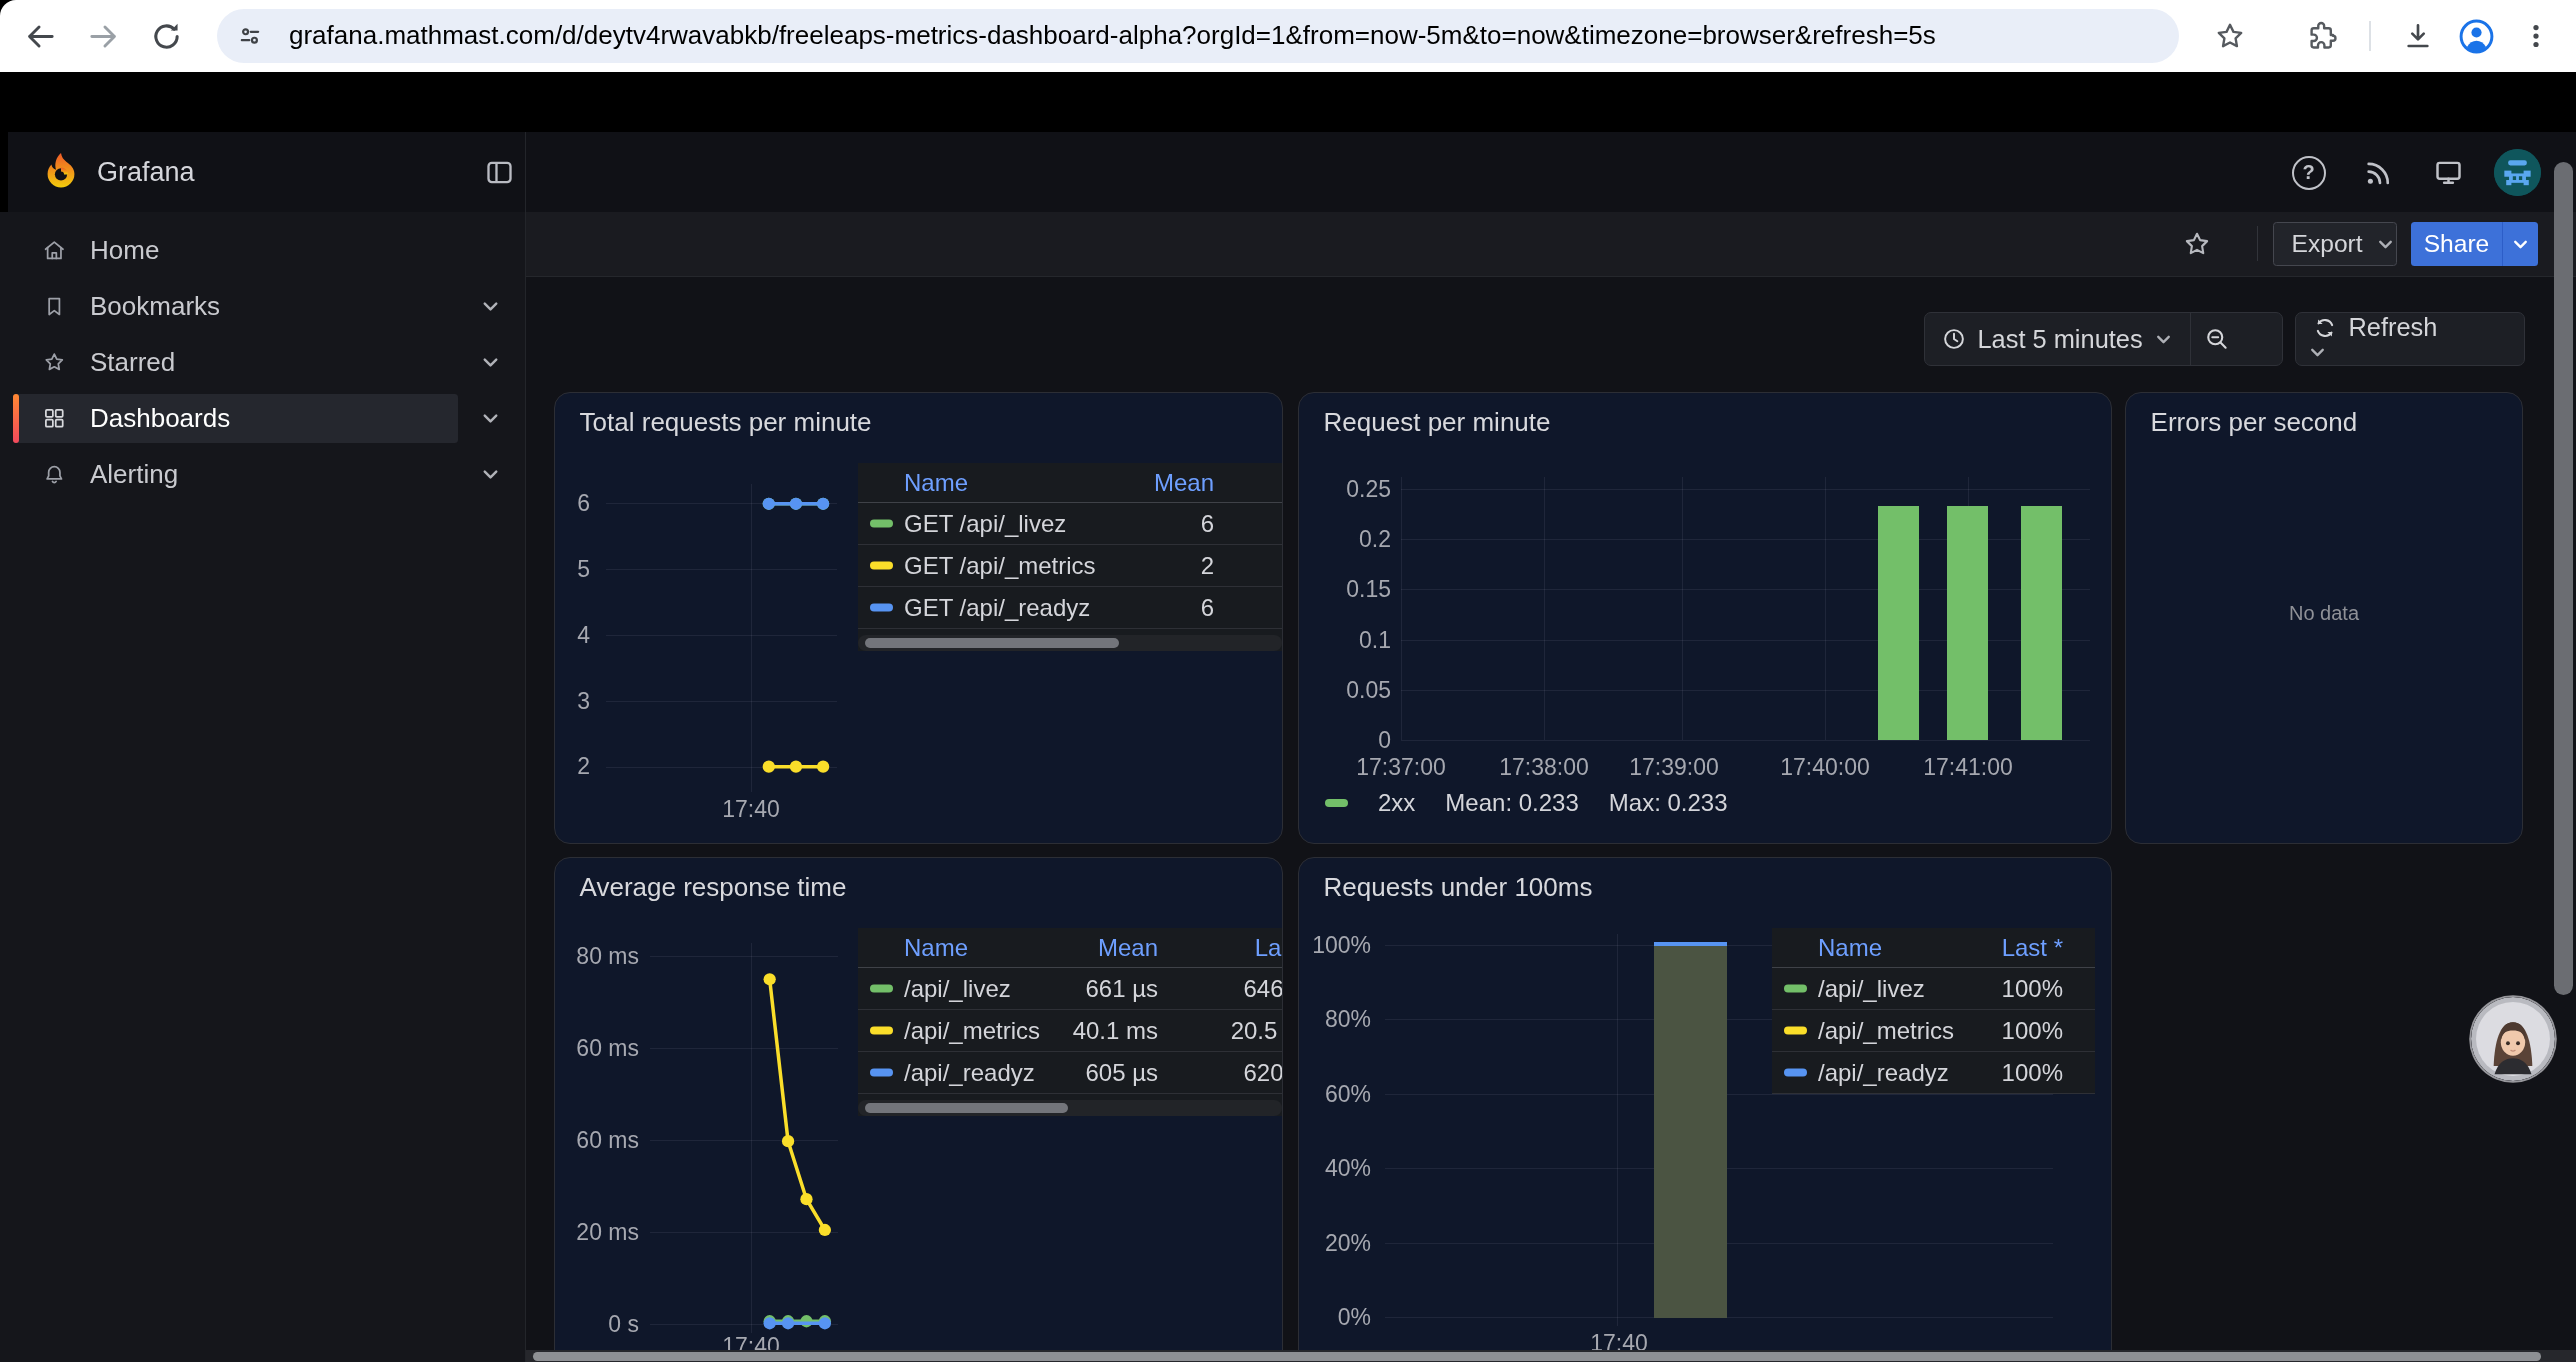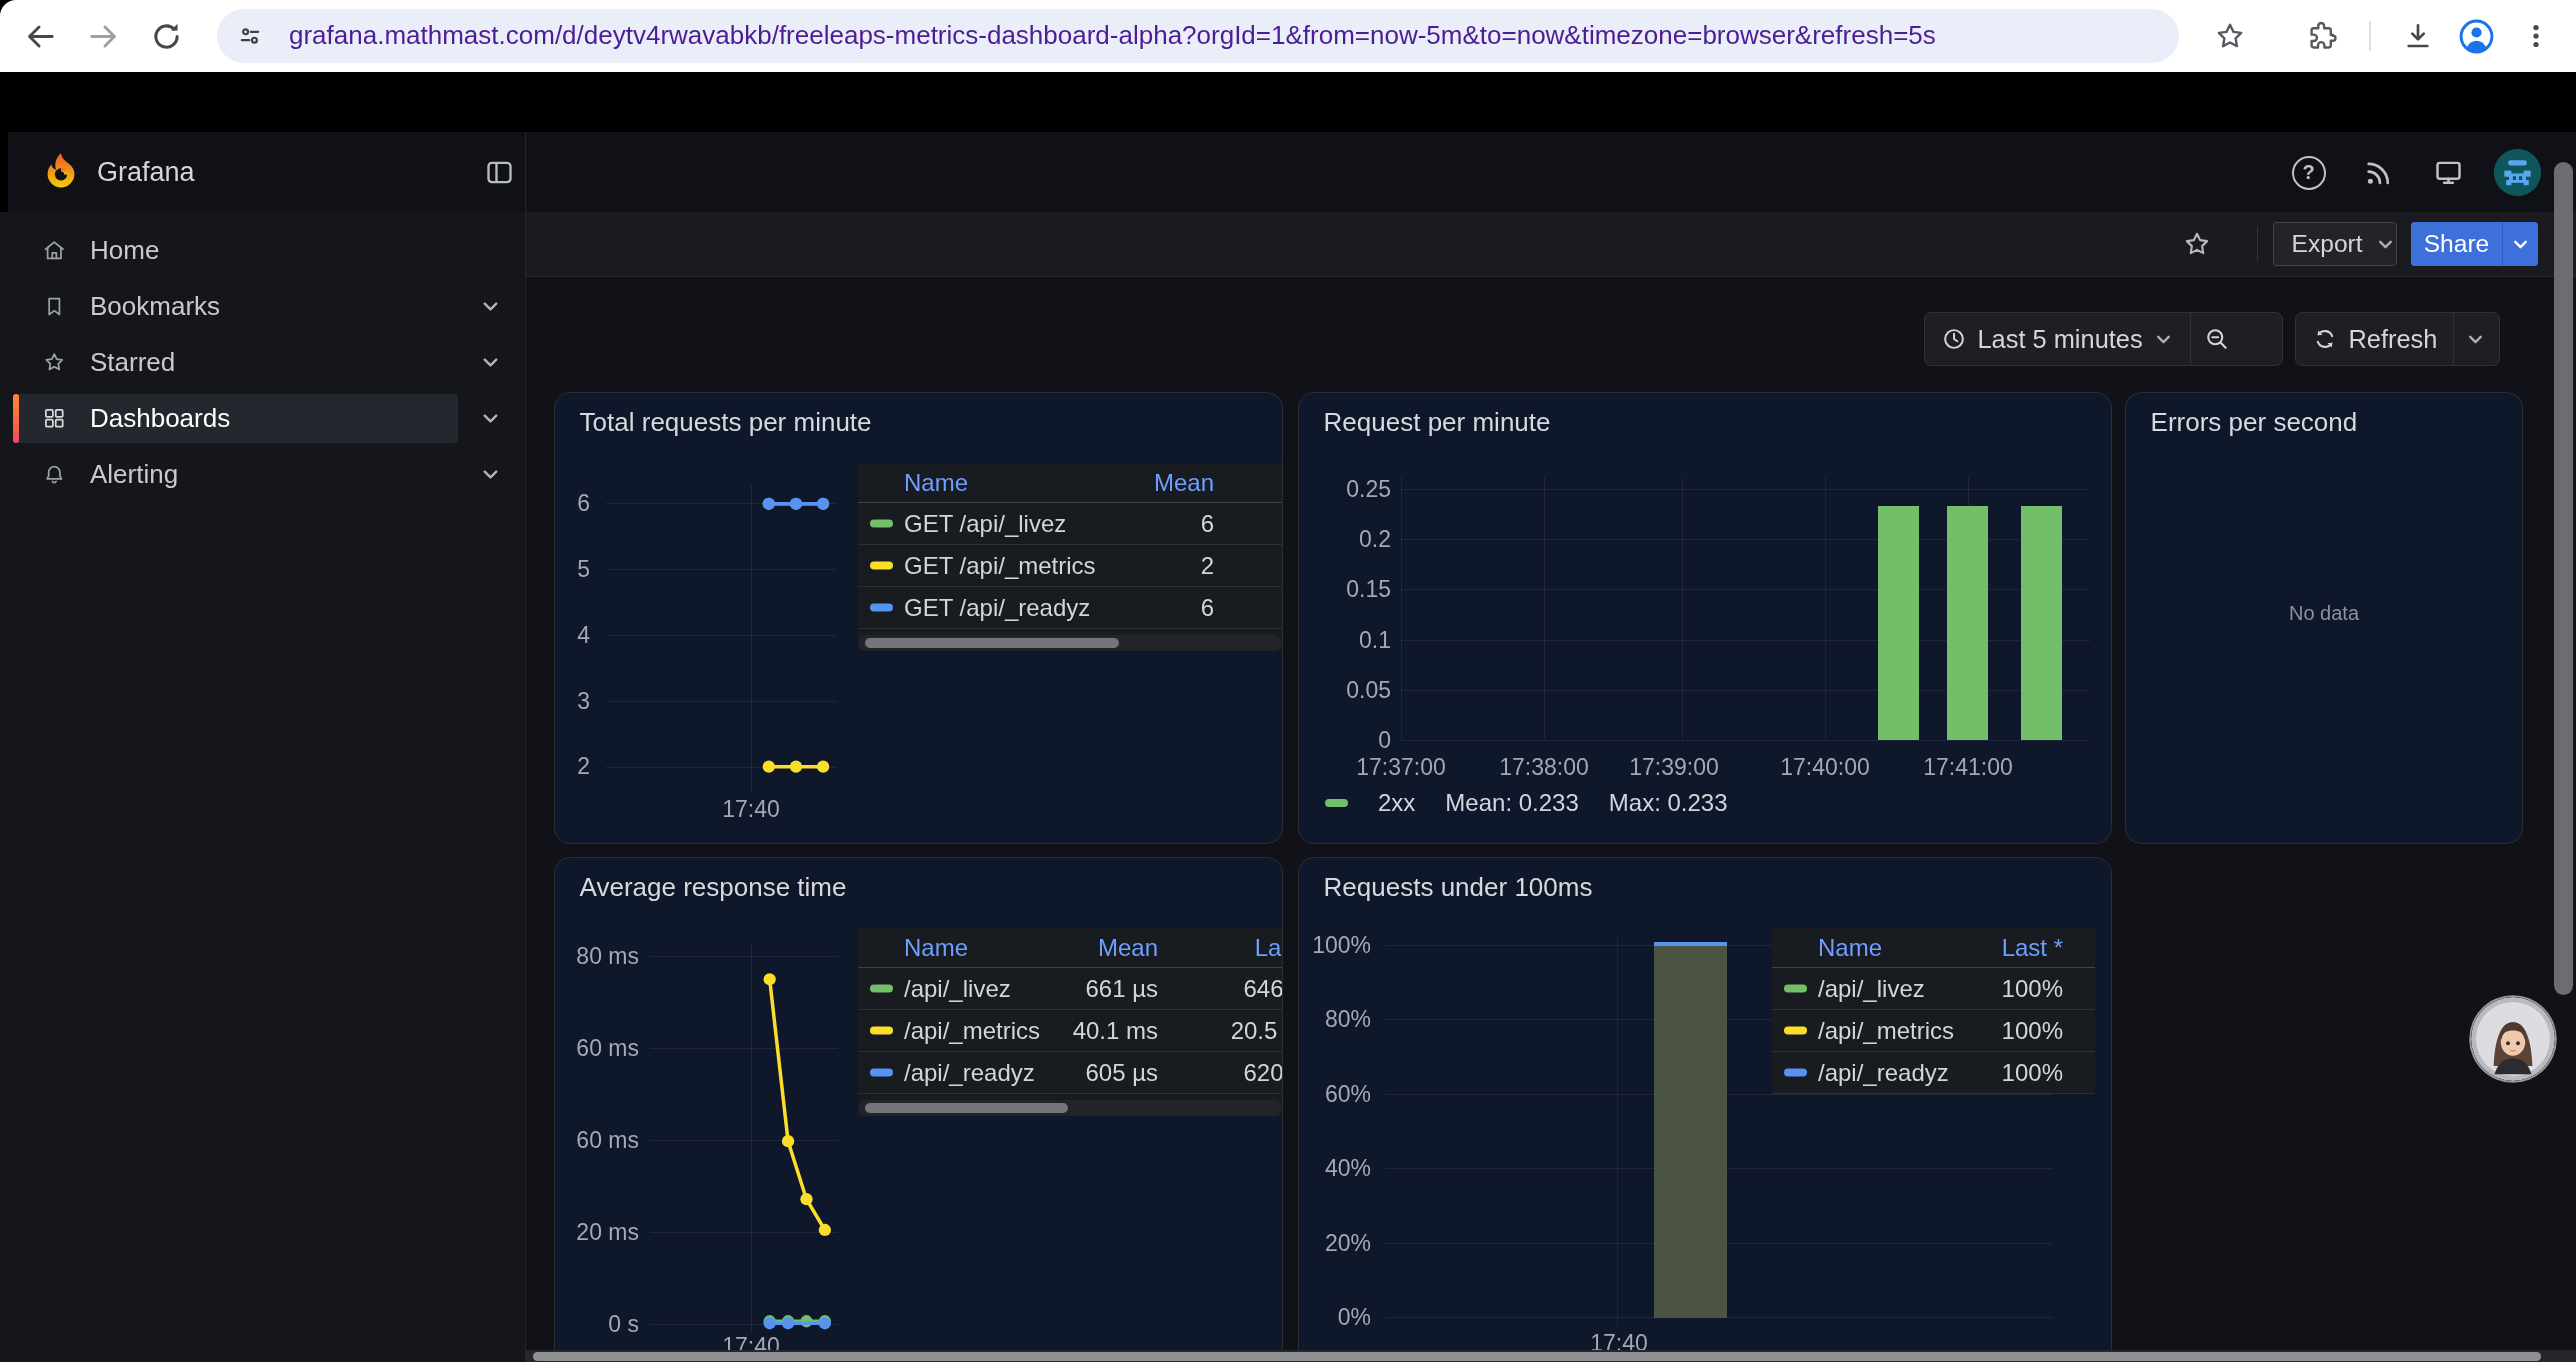--- a/index.html
+++ b/index.html
@@ -3,21 +3,21 @@
 <meta charset="utf-8">
 <style>
   html,body{margin:0;padding:0;background:#000;font-family:"Liberation Sans","DejaVu Sans",sans-serif;}
   .screen{position:relative;width:2576px;height:1363px;overflow:hidden;background:#000;}
   .abs{position:absolute;}
 
   
   .chrome-toolbar{position:absolute;left:0;top:0;width:2576px;height:72px;background:#ffffff;border-top-left-radius:16px;}
   .nav-btn{position:absolute;width:39px;height:39px;top:16.7px;display:flex;align-items:center;justify-content:center;}
   .url-pill{position:absolute;left:217px;top:8.8px;width:1962px;height:54px;background:#e9eef8;border-radius:27px;display:flex;align-items:center;}
-  .url-text{margin-left:72px;font-size:26px;color:#4c1d95;white-space:nowrap;overflow:hidden;}
+  .url-text{margin-left:72px;font-size:26px;color:#000000;white-space:nowrap;overflow:hidden;}
   .site-info{position:absolute;left:19px;top:13px;width:28px;height:28px;}
   .chrome-right-icon{position:absolute;top:15px;width:42px;height:42px;display:flex;align-items:center;justify-content:center;}
   .chrome-divider{position:absolute;left:2369px;top:21px;width:1.8px;height:30px;background:#dde1e6;}
   .bookmarks-bar{position:absolute;left:0;top:72px;width:2576px;height:60px;background:#ffffff;}
   .bm-sep{position:absolute;left:75px;top:14px;width:2.6px;height:33px;background:#c7d8f2;border-radius:1.8px;}
   .bm-item{position:absolute;top:7px;height:46px;display:flex;align-items:center;border-radius:23px;}
   .bm-label{font-size:24px;color:#3a3d42;margin-left:12.3px;white-space:nowrap;}
 
   
   .gf-nav{position:absolute;left:8px;top:132px;width:2576px;height:81px;background:#101116;border-bottom:0.9px solid #23252a;}
@@ -355,21 +355,21 @@
     <div class="tg-div"></div>
     <div class="tg-seg" style="padding:0 12.3px;">
       <svg width="28" height="28" viewBox="0 0 24 24">
           <g fill="none" stroke="#d5d6da" stroke-width="1.8" stroke-linecap="round">
             <circle cx="10.5" cy="10.5" r="6"></circle>
             <path d="M15 15l4.4 4.4M8 10.5h5"></path>
           </g>
         </svg>
     </div>
   </div>
-  <div class="time-group" style="left:2295px;width:205px;">
+  <div class="time-group" style="left:2295px;width:230px;flex-direction:column;">
     <div class="tg-seg">
       <svg width="26" height="26" viewBox="0 0 24 24">
           <g fill="none" stroke="#d5d6da" stroke-width="1.9" stroke-linecap="round">
             <path d="M18.6 9.3A7.2 7.2 0 0 0 6 7.7"></path>
             <path d="M5.4 14.7a7.2 7.2 0 0 0 12.6 1.6"></path>
           </g>
           <path d="M5.6 4.2v4.2h4.2z" fill="#d5d6da"></path>
           <path d="M18.4 19.8v-4.2h-4.2z" fill="#d5d6da"></path>
         </svg>
       <span>Refresh</span>

